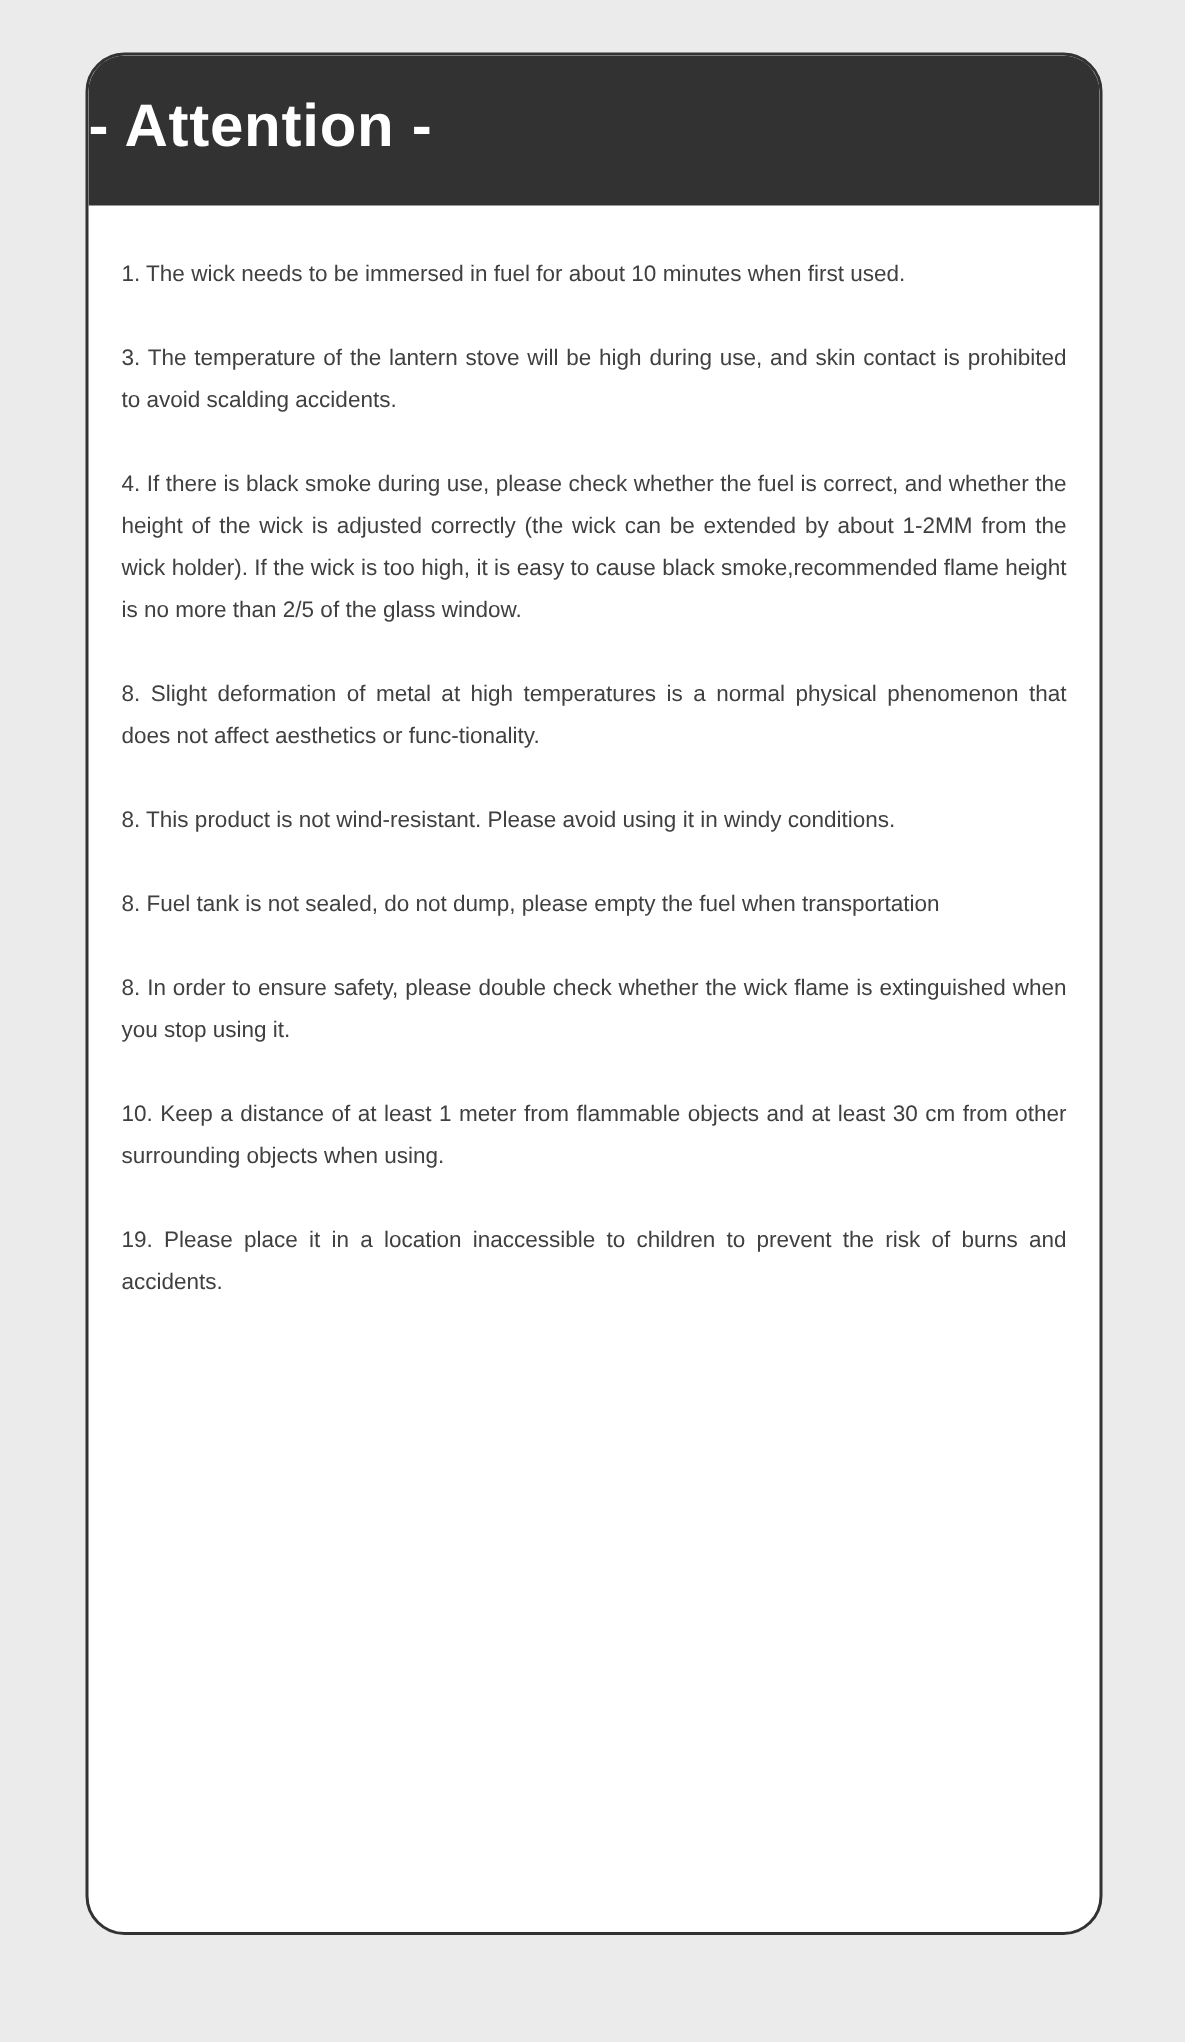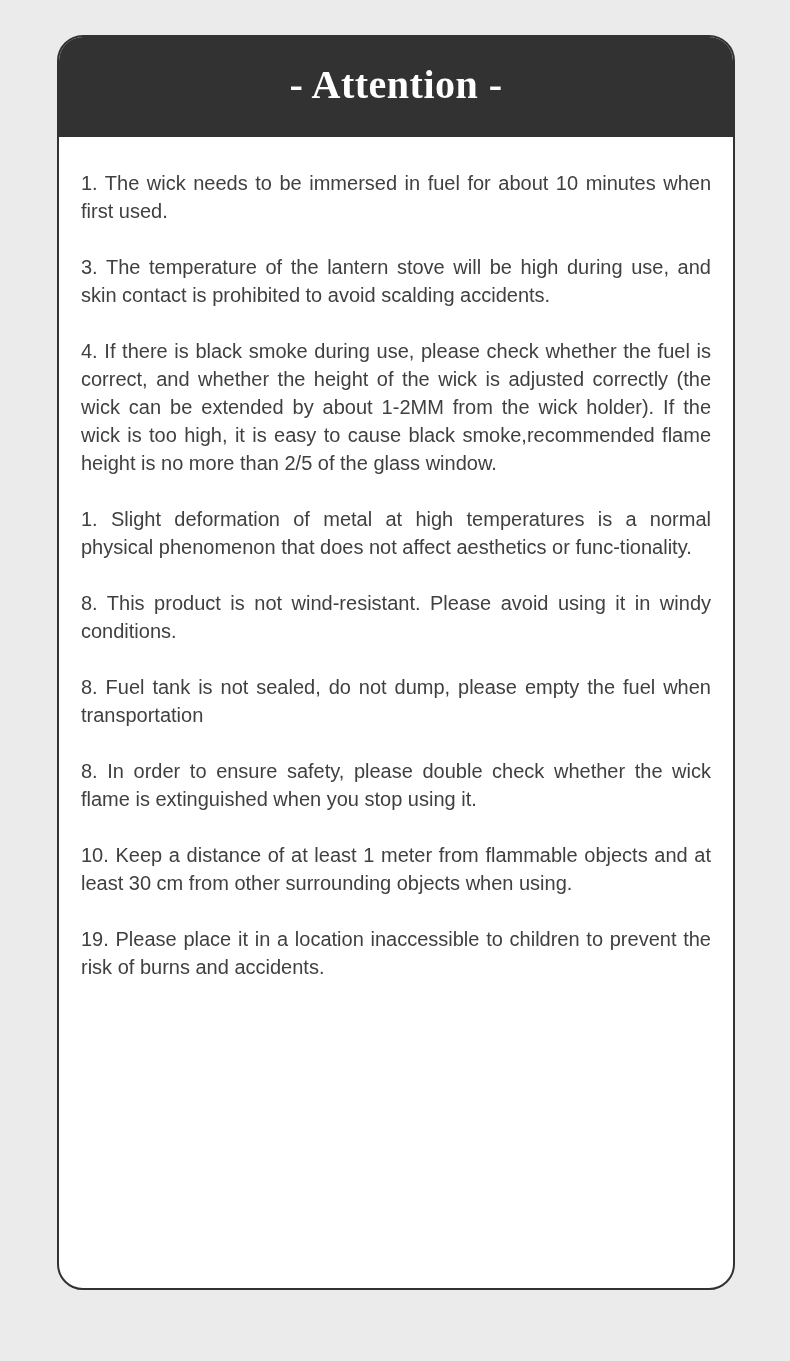--- a/index.html
+++ b/index.html
@@ -32,55 +32,54 @@
     background: var(--card-bg);
     border: 2px solid var(--card-border);
     border-radius: 26px;
     overflow: hidden;
   }
   .card-header {
     height: 100px;
     background: var(--header-bg);
     display: flex;
     align-items: center;
-    justify-content: center;
-    font-family: Liberation Serif, serif;
+    justify-content: flex-start;
   }
   .card-title {
     margin: 0;
     padding-bottom: 6px;
     color: var(--title-color);
     font-size: 40px;
     font-weight: bold;
     letter-spacing: 0.5px;
   }
   .card-body {
     padding: 32px 22px 0 22px;
   }
   .notice-item {
     margin: 0 0 28px 0;
-    font-size: 20px;
+    font-size: 15px;
     line-height: 28px;
     color: var(--body-color);
     text-align: justify;
     hyphens: none;
     -webkit-hyphens: none;
   }
 </style>
 </head>
 <body>
 
 <div class="card">
   <div class="card-header">
     <h1 class="card-title">- Attention -</h1>
   </div>
   <div class="card-body">
     <p class="notice-item">1. The wick needs to be immersed in fuel for about 10 minutes when first used.</p>
     <p class="notice-item">3. The temperature of the lantern stove will be high during use, and skin contact is prohibited to avoid scalding accidents.</p>
     <p class="notice-item">4. If there is black smoke during use, please check whether the fuel is correct, and whether the height of the wick is adjusted correctly (the wick can be extended by about 1-2MM from the wick holder). If the wick is too high, it is easy to cause black smoke,recommended flame height is no more than 2/5 of the glass window.</p>
-    <p class="notice-item">1. Slight deformation of metal at high temperatures is a normal physical phenomenon that does not affect aesthetics or func-tionality.</p>
+    <p class="notice-item">8. Slight deformation of metal at high temperatures is a normal physical phenomenon that does not affect aesthetics or func-tionality.</p>
     <p class="notice-item">8. This product is not wind-resistant. Please avoid using it in windy conditions.</p>
     <p class="notice-item">8. Fuel tank is not sealed, do not dump, please empty the fuel when transportation</p>
     <p class="notice-item">8. In order to ensure safety, please double check whether the wick flame is extinguished when you stop using it.</p>
     <p class="notice-item">10. Keep a distance of at least 1 meter from flammable objects and at least 30 cm from other surrounding objects when using.</p>
     <p class="notice-item">19. Please place it in a location inaccessible to children to prevent the risk of burns and accidents.</p>
   </div>
 </div>
 
 </body></html>

